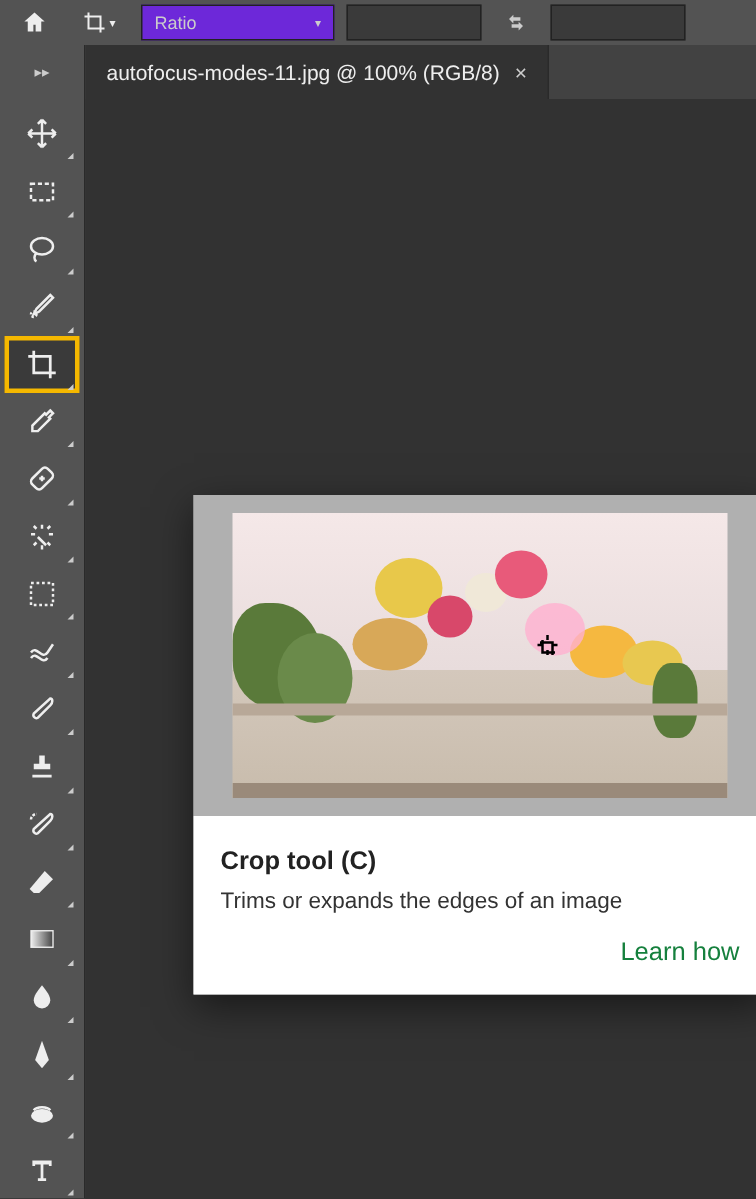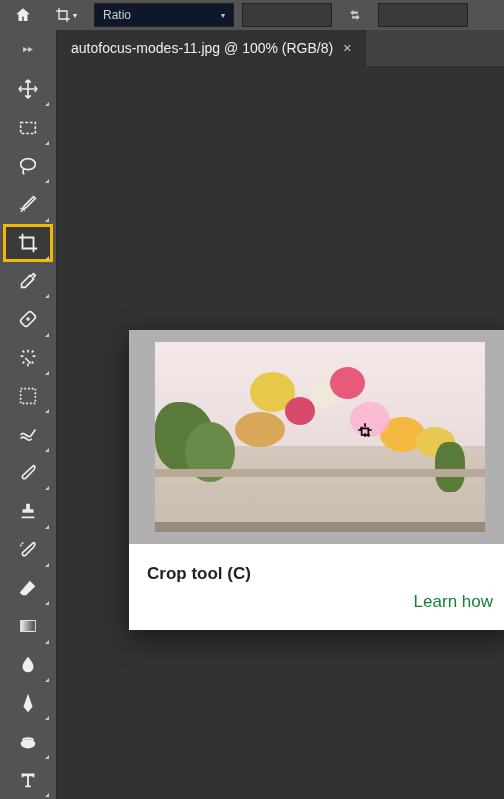--- a/index.html
+++ b/index.html
@@ -30,25 +30,25 @@
 .crop-icon-top {
   width: 40px;
   height: 24px;
   display: flex;
   align-items: center;
   justify-content: center;
   color: #eee;
   gap: 2px;
 }
 .ratio-select {
-  background: #0f172a;
+  background: #6d28d9;
   border: 1px solid #222;
   color: #ccc;
   height: 24px;
-  width: 140px;
+  width: 129px;
   padding: 0 8px;
   font-size: 12px;
   display: flex;
   align-items: center;
   justify-content: space-between;
 }
 .num-input {
   background: #3a3a3a;
   border: 1px solid #222;
   height: 24px;
@@ -369,17 +369,18 @@
           <div style="position:absolute;bottom:55px;left:0;right:0;height:8px;background:#b8a898;"></div>
           <div class="crop-marker">
             <svg viewBox="0 0 24 24" width="20" height="20" fill="none" stroke="#000" stroke-width="2">
                 <path d="M12 4v4M12 16v4M4 12h4M16 12h4M8 8v10h10M6 10h10v10"></path>
               </svg>
           </div>
         </div>
       </div>
       <div class="tooltip-body">
         <div class="tooltip-title">Crop tool (C)</div>
+        <div class="tooltip-desc">Trims or expands the edges of an image</div>
         <a class="tooltip-link">Learn how</a>
       </div>
     </div>
   </div>
 </div>
 
 </body></html>

